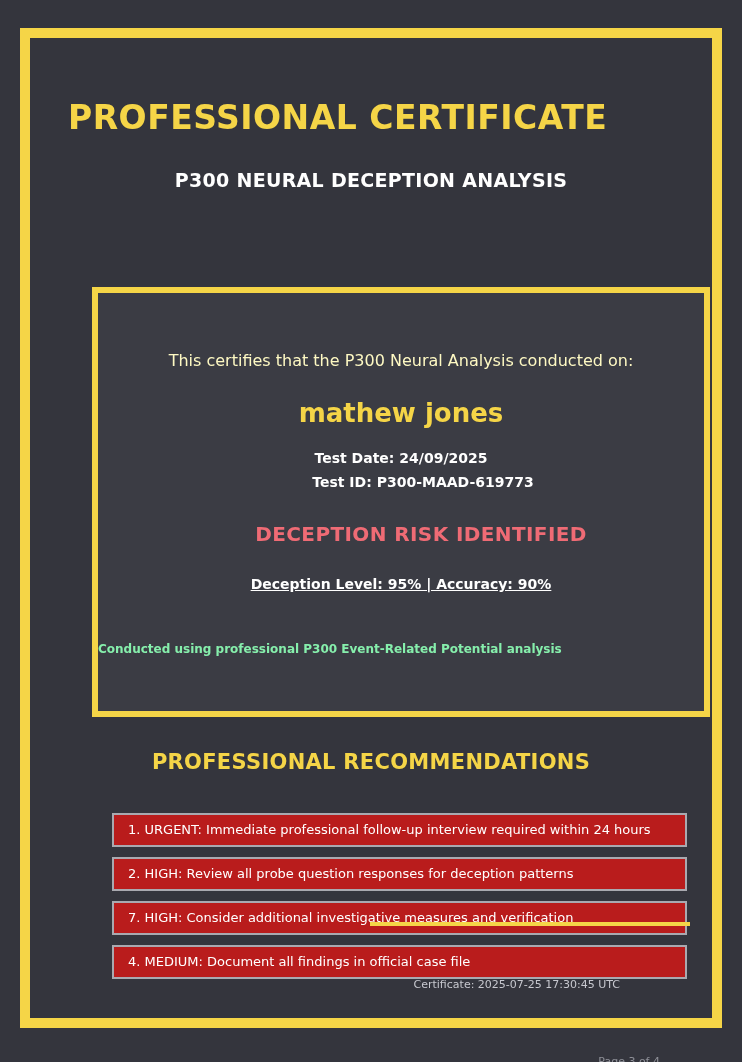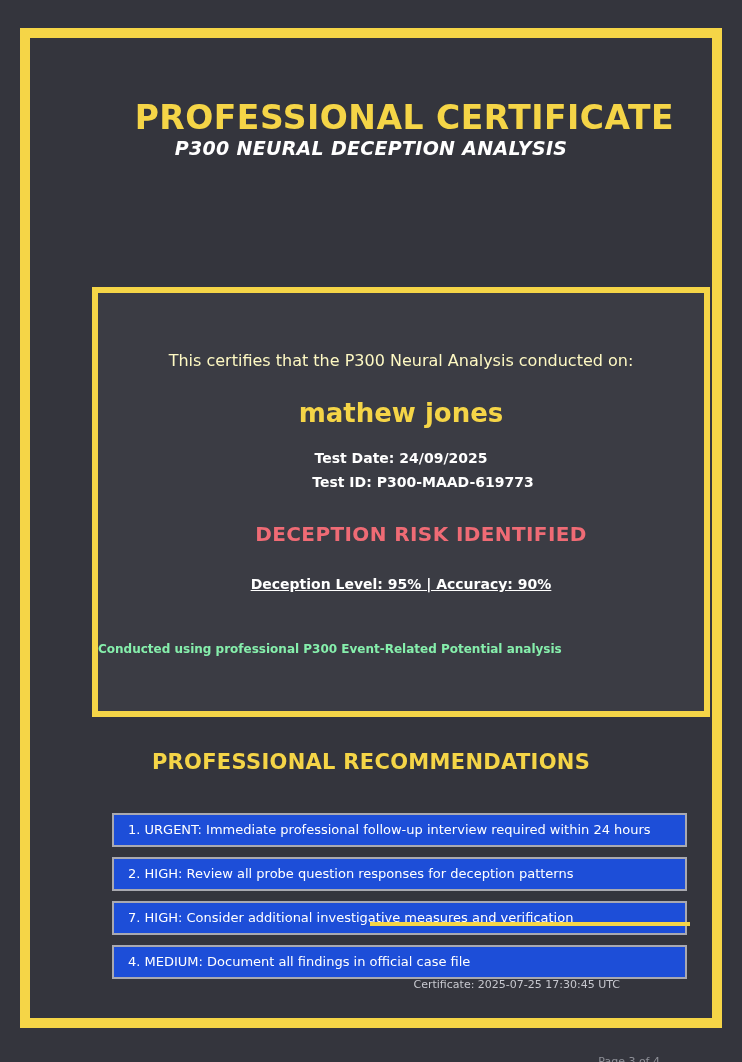--- a/index.html
+++ b/index.html
@@ -35,35 +35,35 @@
   }
 
   .inner-pad {
     position: absolute;
     inset: 0;
     box-sizing: border-box;
     padding: 30px 38px;
   }
 
   .cert-title {
-    text-align: right;
+    text-align: left;
     color: #f5d547;
     font-size: 33px;
     font-weight: bold;
     letter-spacing: 0.5px;
     margin-top: 30px;
   }
 
   .cert-subtitle {
     text-align: center;
     color: #ffffff;
     font-size: 19px;
     font-weight: bold;
     letter-spacing: 0.3px;
-    font-style: italic;
+    margin-top: 32px;
   }
 
   
   .cert-box {
     position: absolute;
     left: 62px;
     top: 249px;
     width: 618px;
     height: 430px;
     box-sizing: border-box;
@@ -139,21 +139,21 @@
   .recs-list {
     position: absolute;
     left: 82px;
     top: 775px;
     width: 575px;
   }
 
   .rec-item {
     box-sizing: border-box;
     border: 2px solid #a9a9b0;
-    background: #1d4ed8;
+    background: #b91c1c;
     color: #ffffff;
     font-size: 13px;
     padding: 10px 14px;
     margin-bottom: 10px;
     height: 34px;
     line-height: 14px;
     display: flex;
     align-items: center;
   }
 

